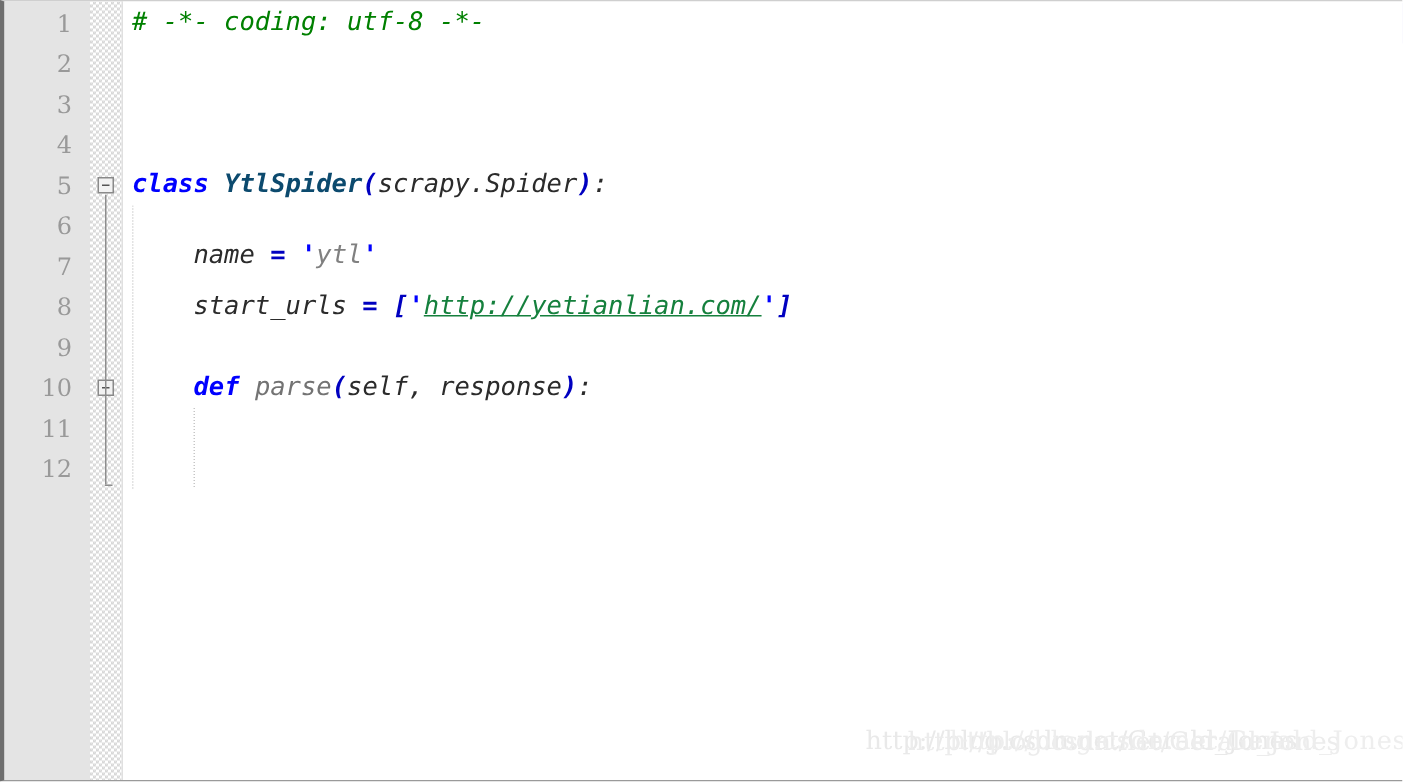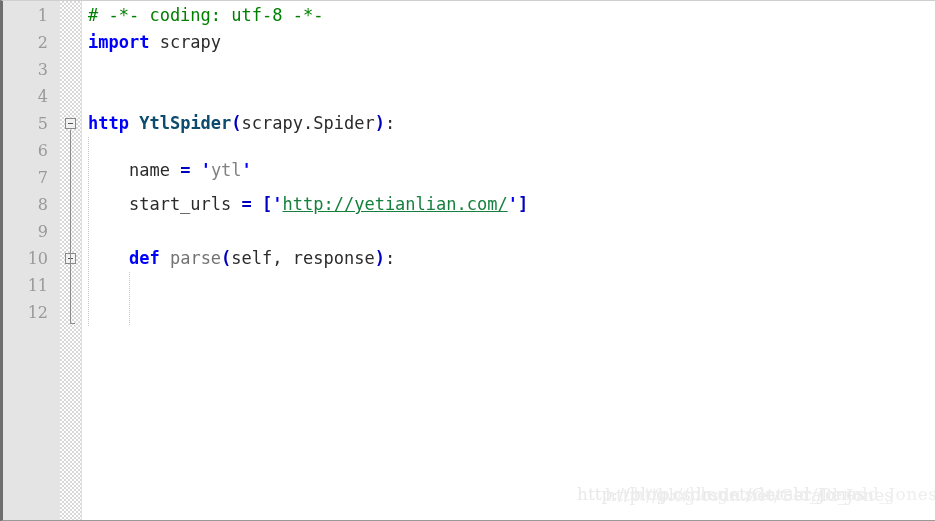--- a/index.html
+++ b/index.html
@@ -64,20 +64,21 @@
     background:#ffffff;
   }
   .line{
     position:absolute;left:0;right:0;height:27px;line-height:27px;
     white-space:pre;
     font-size:17px;
     font-family:"DejaVu Sans Mono","Liberation Mono",monospace;
     color:#2b2b2b;
     padding-left:6px;
     box-sizing:border-box;
+    font-style:italic;
   }
   .hl-row{
     position:absolute;left:79px;right:0;height:27px;
     background:#e8e8fa;
   }
   
   .kw{color:#0000ff;font-weight:bold;}
   .cls{color:#0c4a6e;font-weight:bold;}
   .cmt{color:#008000;}
   .str{color:#808080;}
@@ -130,24 +131,23 @@
       <div class="lnum" style="top: 271px;">11</div>
       <div class="lnum" style="top: 298px;">12</div>
     </div>
   <div id="foldstrip"></div>
   <div id="gutterEdge"></div>
 
   <div id="code">
       <div class="iguide" style="left: 6px; top: 136px; height: 189px;"></div>
       <div class="iguide" style="left: 46.8px; top: 271px; height: 54px;"></div>
       <div class="line" style="top: 1px;"><span class="cmt"># -*- coding: utf-8 -*-</span></div>
-      <div class="line" style="top: 28px;"><span class="kw">import</span><span class="plain"> scrapy</span></div>
       <div class="line" style="top: 55px;"></div>
       <div class="line" style="top: 82px;"></div>
-      <div class="line" style="top: 109px;"><span class="kw">http</span><span class="plain"> </span><span class="cls">YtlSpider</span><span class="brk">(</span><span class="plain">scrapy.Spider</span><span class="brk">)</span><span class="plain">:</span></div>
+      <div class="line" style="top: 109px;"><span class="kw">class</span><span class="plain"> </span><span class="cls">YtlSpider</span><span class="brk">(</span><span class="plain">scrapy.Spider</span><span class="brk">)</span><span class="plain">:</span></div>
       <div class="line" style="top: 136px; margin-top: 20px;"><span class="plain">    name </span><span class="op">=</span><span class="plain"> </span><span class="quo">'</span><span class="str">ytl</span><span class="quo">'</span></div>
       <div class="line" style="top: 190px;"><span class="plain">    start_urls </span><span class="op">=</span><span class="plain"> </span><span class="brk">[</span><span class="quo">'</span><span class="url">http://yetianlian.com/</span><span class="quo">'</span><span class="brk">]</span></div>
       <div class="line" style="top: 217px;"></div>
       <div class="line" style="top: 244px;"><span class="plain">    </span><span class="kw">def</span><span class="plain"> </span><span class="fn">parse</span><span class="brk">(</span><span class="plain">self, response</span><span class="brk">)</span><span class="plain">:</span></div>
       <div class="line" style="top: 298px;"></div>
     </div>
 
   <div id="wm">
     <span class="w1">http://blog.csdn.net/Gerald_Jones</span>
     <span class="w2">http://blog.csdn.net/Gerald_Jones</span>

